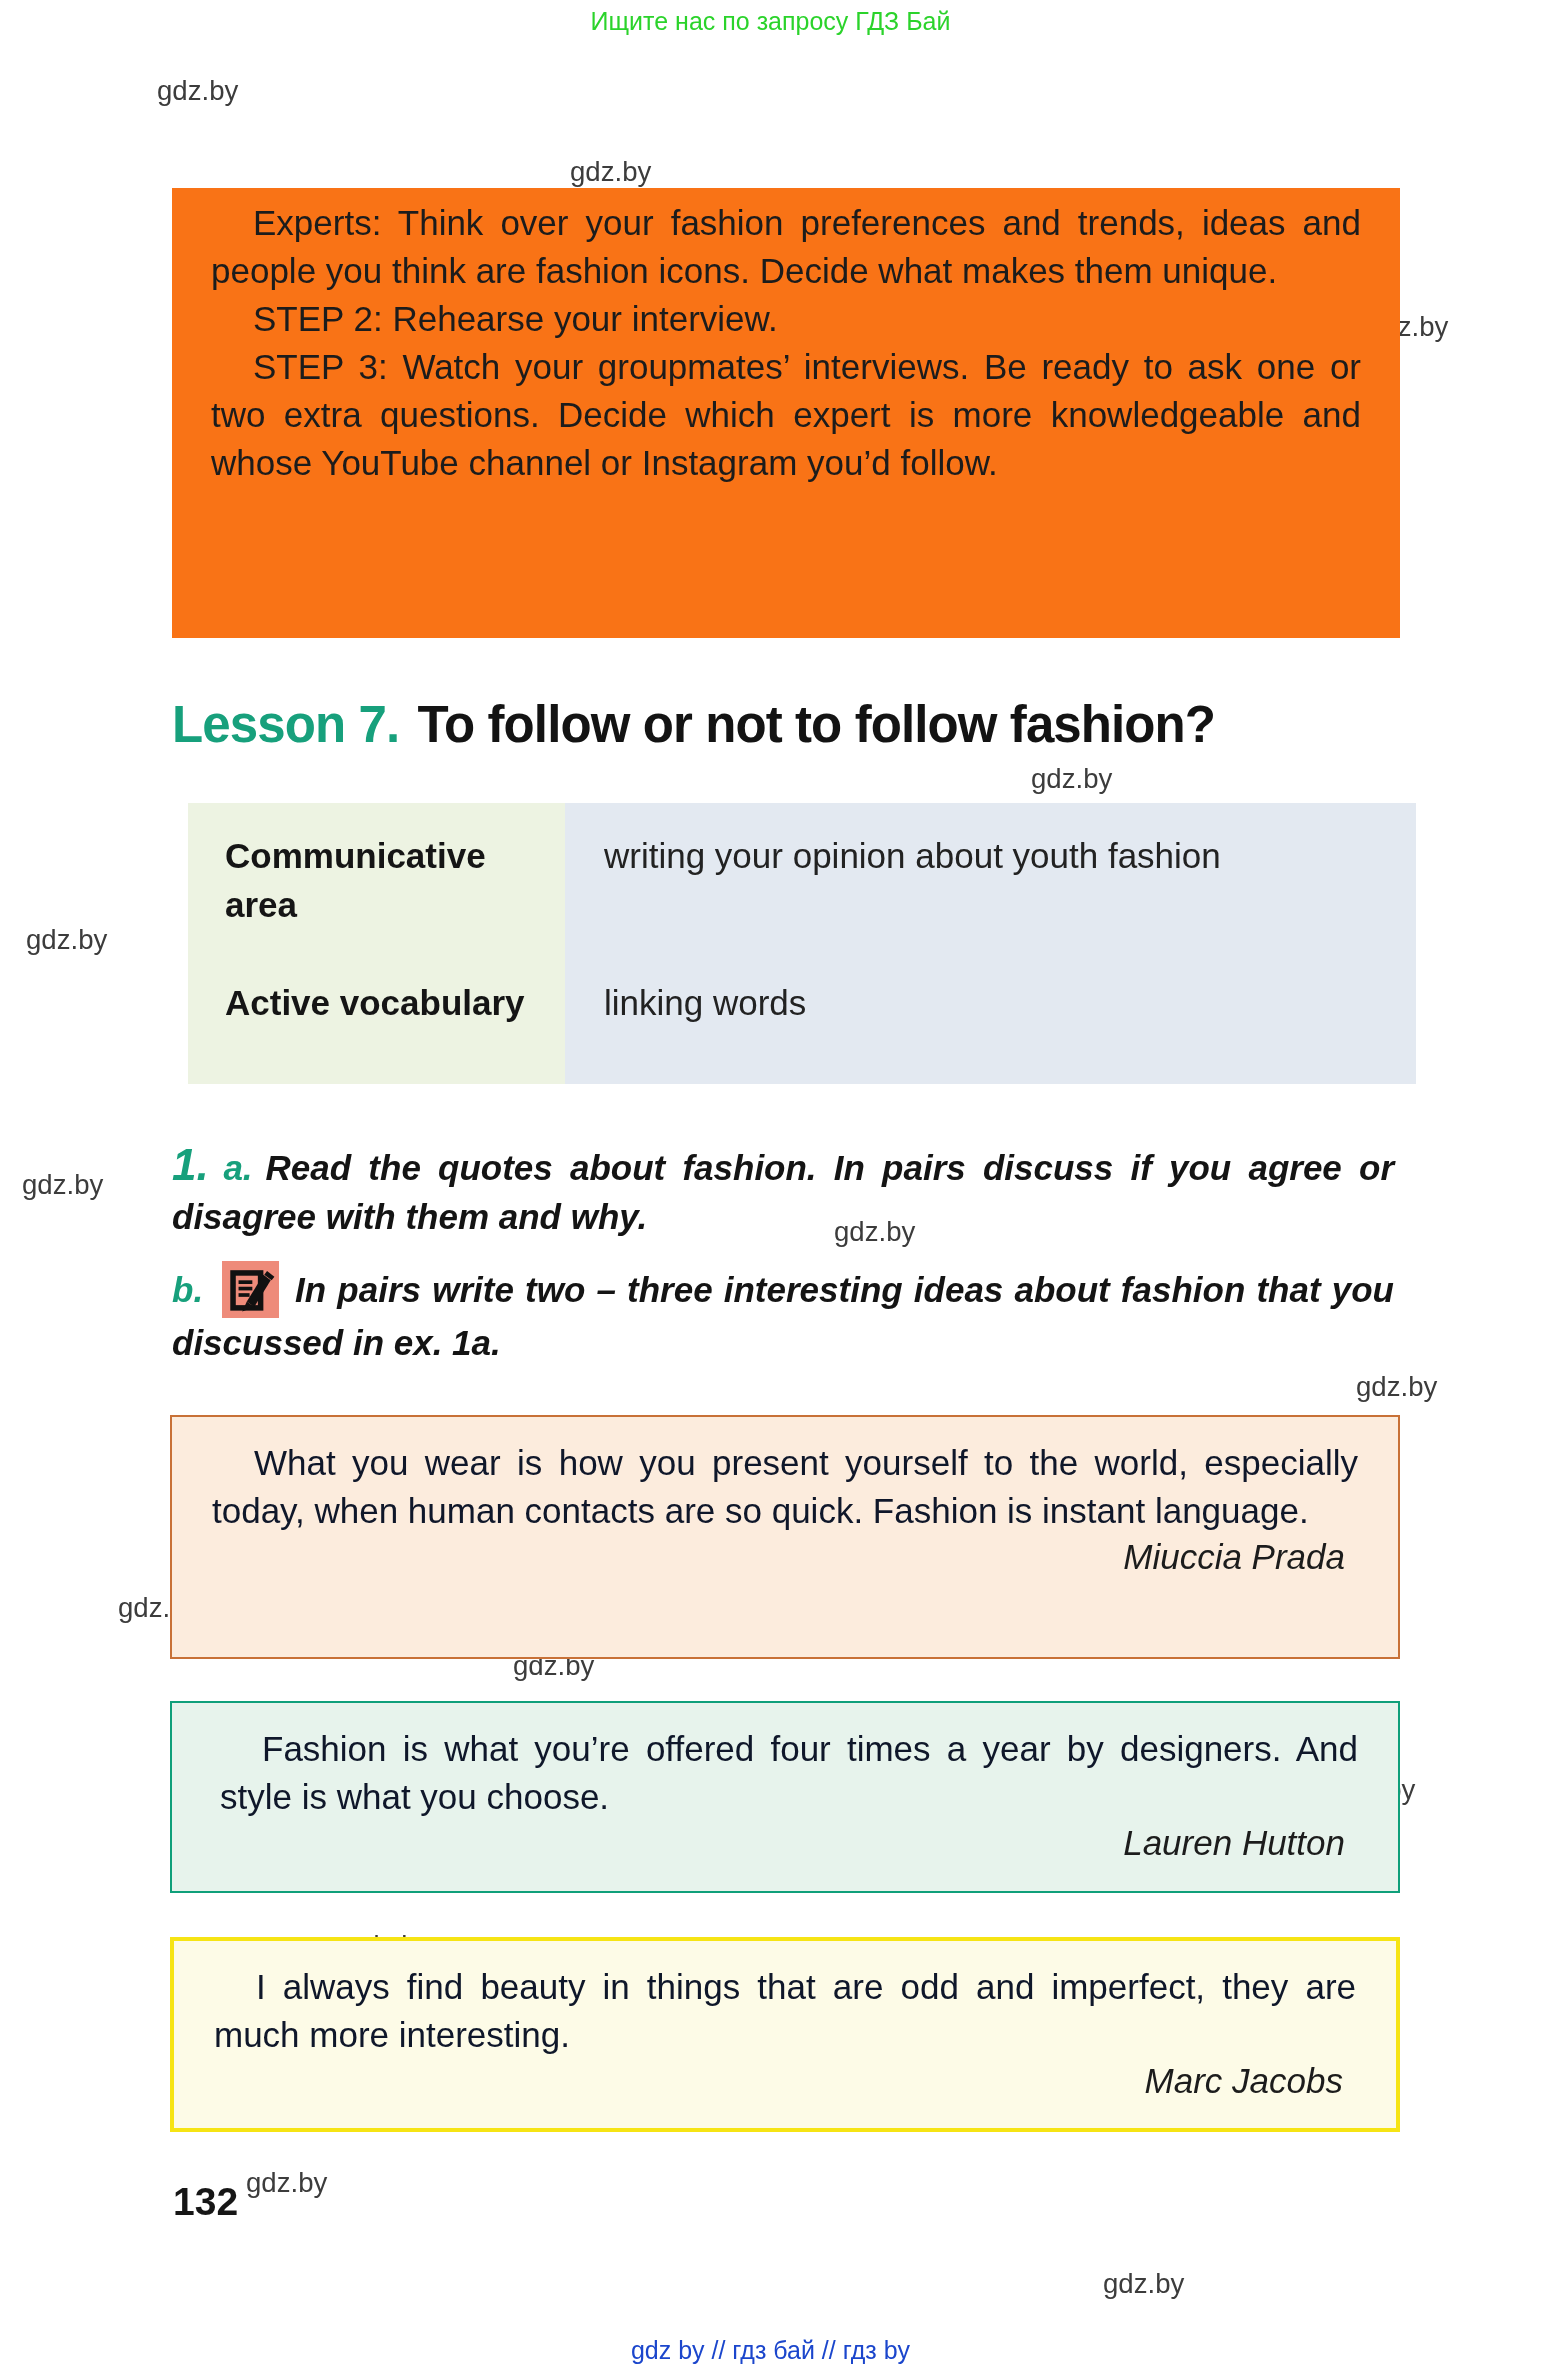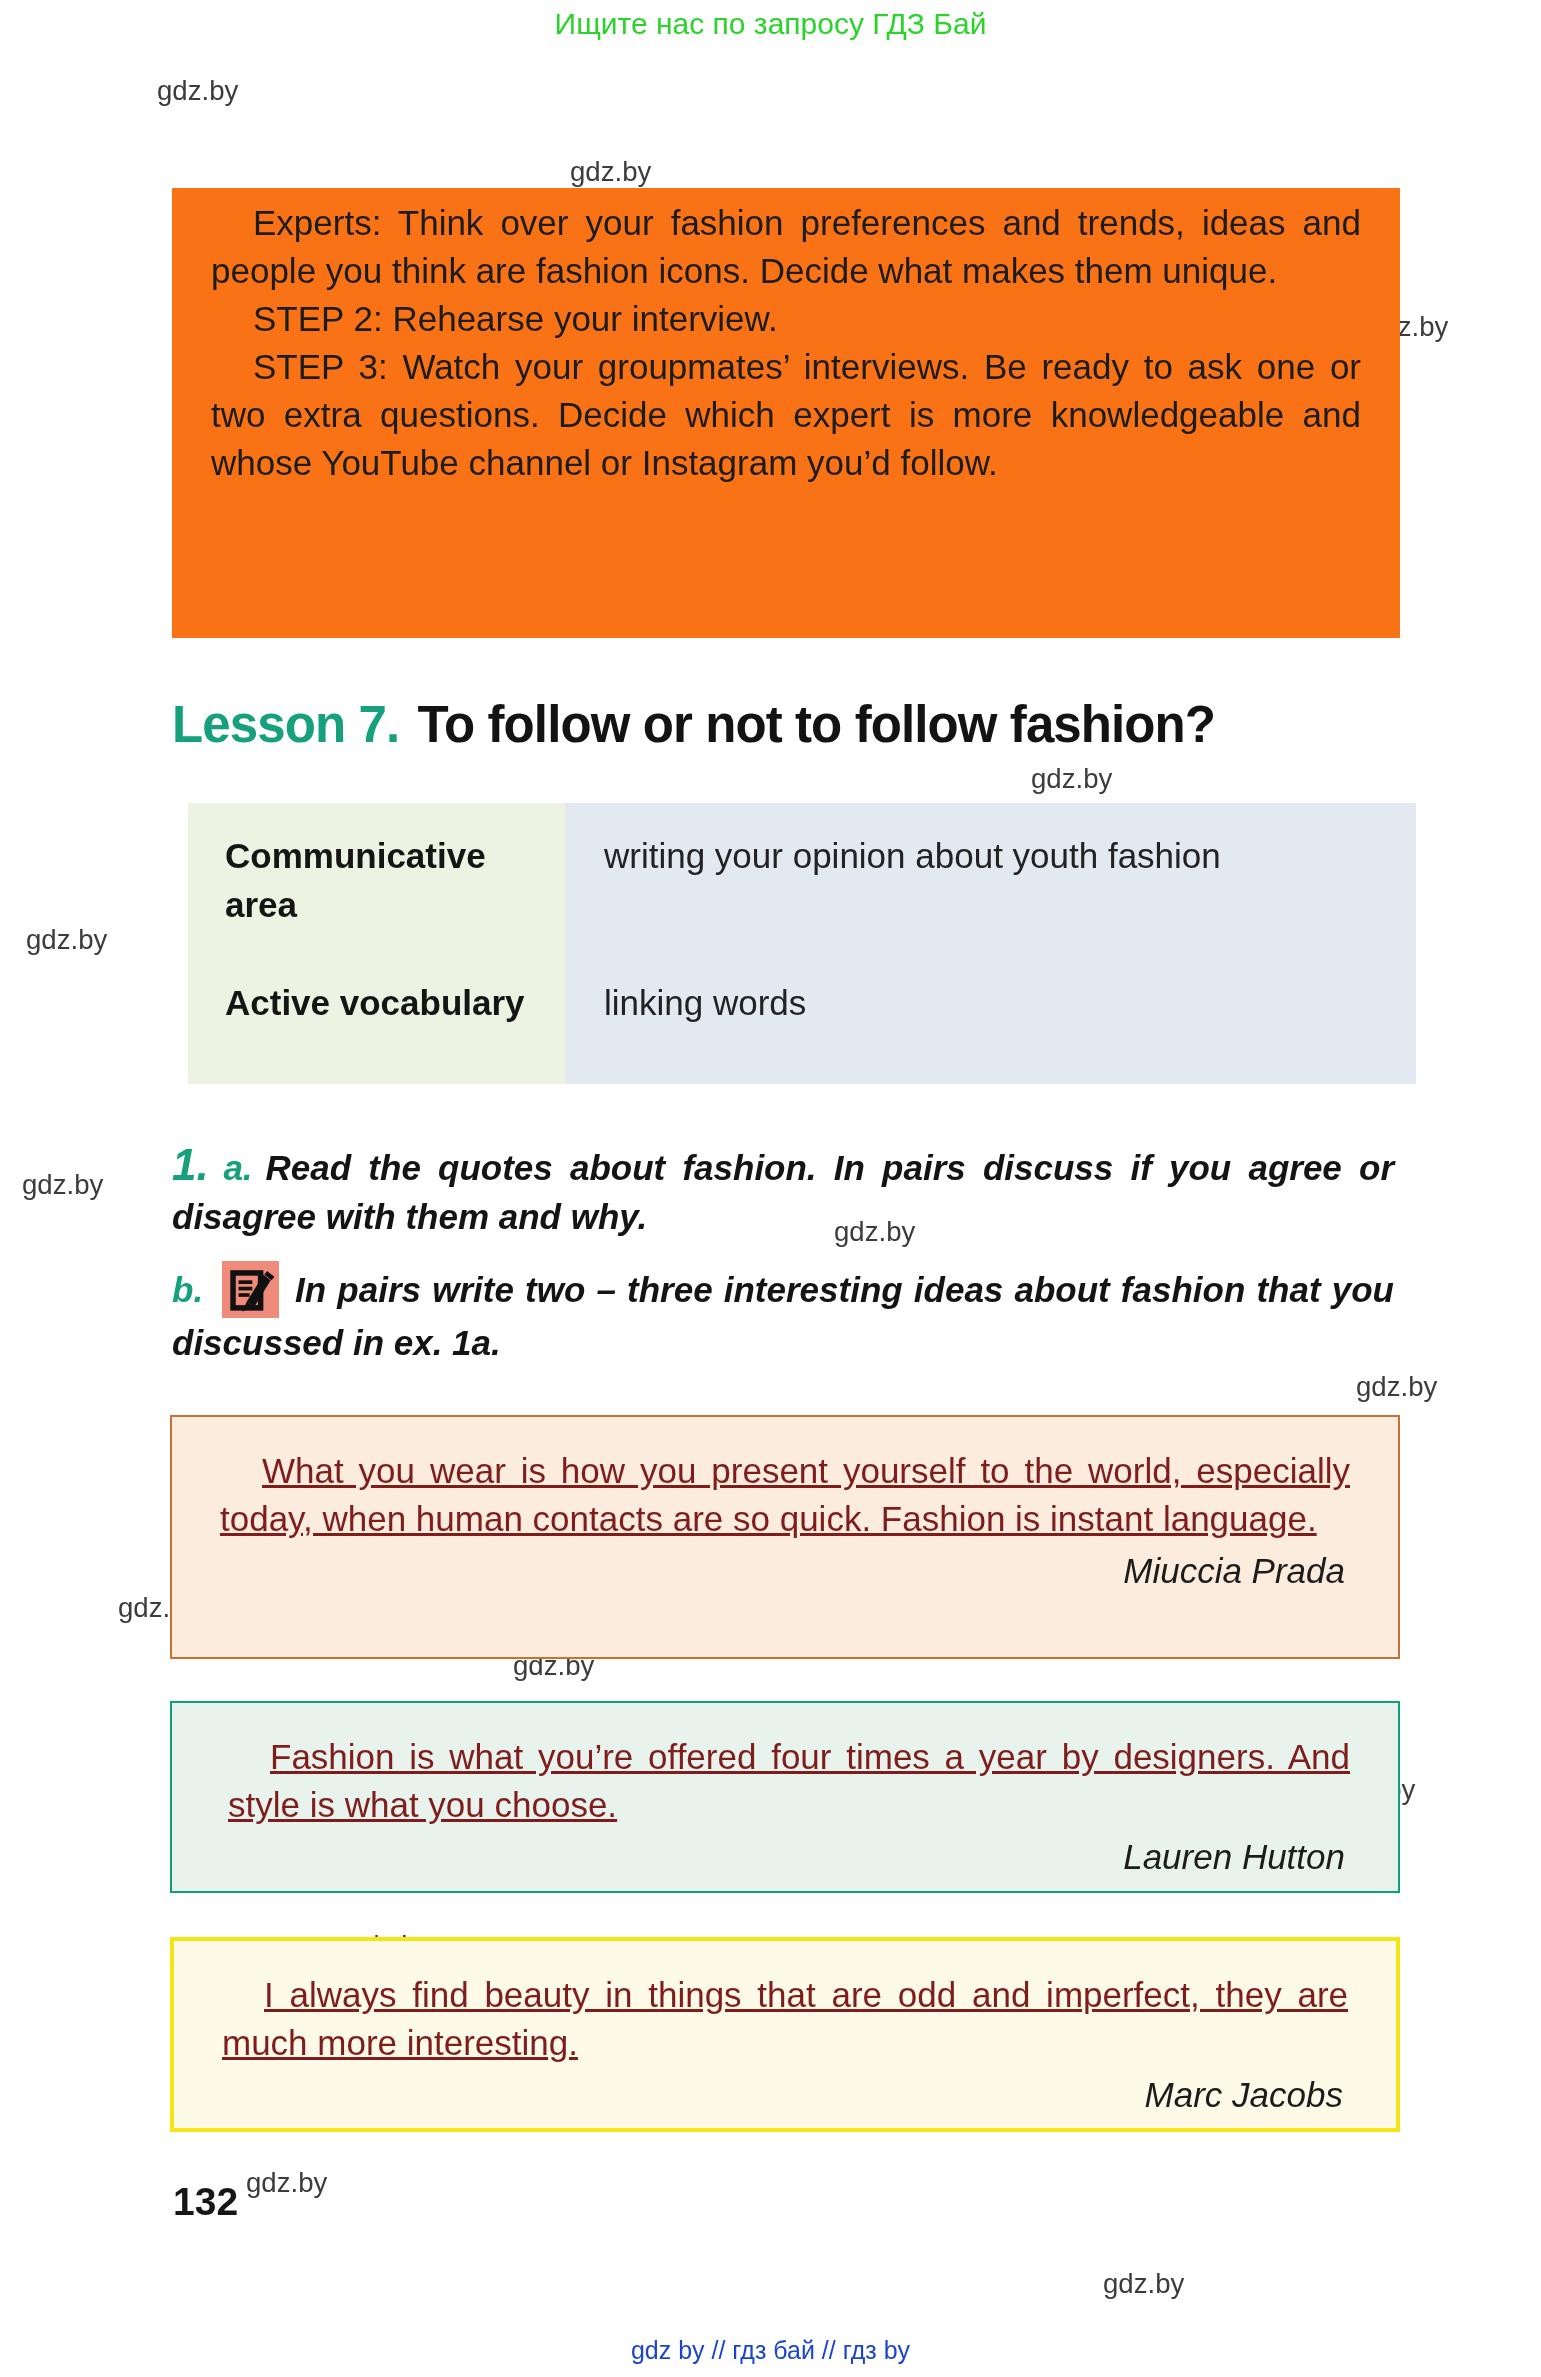--- a/index.html
+++ b/index.html
@@ -9,21 +9,21 @@
     background:#ffffff;
     font-family:"Liberation Sans", sans-serif;
     color:#1a1a1a;
     overflow:hidden;
   }
   .abs{position:absolute;}
   
   .top-banner{
     top:7.4px;left:0;width:100%;
     text-align:center;
-    font-size:30px;color:#2bd32b;
+    font-size:25px;color:#2bd32b;
   }
   
   .wm{
     position:absolute;
     font-size:27.6px;color:#3c3c3c;
     white-space:nowrap;
   }
   
   .instruction-box{
     left:172px;top:188px;width:1228px;height:450px;
@@ -77,22 +77,22 @@
     margin:0 16.5px 0 5.5px;
   }
   
   .quote-box{
     left:170px;width:1230px;
     box-sizing:border-box;
     border-style:solid;border-width:2.8px;
     padding:22px 40px 0 40px;
   }
   .quote-box p{
-    margin:8px;font-size:35px;line-height:48px;
-    text-align:justify;text-indent:42px;color:#7f1d1d;text-decoration:underline;
+    margin:0;font-size:35px;line-height:48px;
+    text-align:justify;text-indent:42px;color:#0f172a;
   }
   .quote-author{
     margin-top:2px;
     text-align:right;
     font-size:35px;font-style:italic;color:#1c1c1c;
     padding-right:13px;
   }
   .quote-1{top:1415px;height:244px;}
   .quote-2{top:1701px;height:192px;padding-left:48px;}
   .quote-3{top:1937px;height:195px;}

